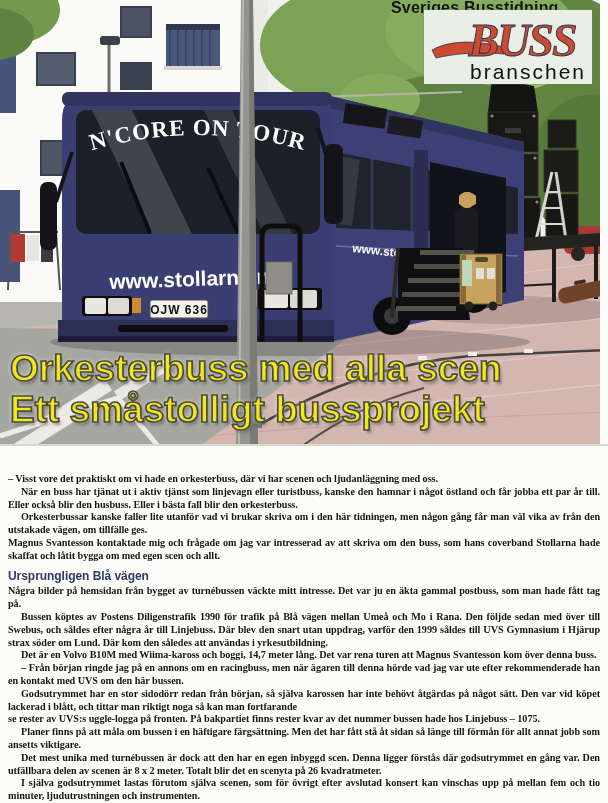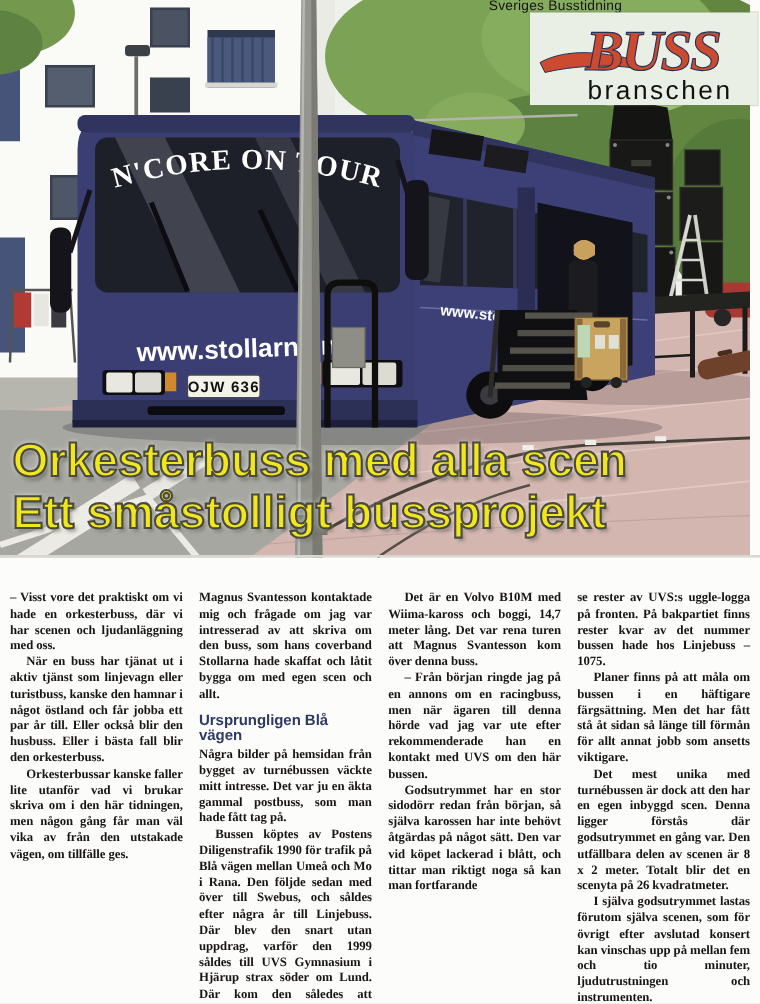--- a/index.html
+++ b/index.html
@@ -2,31 +2,31 @@
 <html><head>
 <meta charset="utf-8">
 <style>
   html,body{margin:0;padding:0;background:#e8e8e6;}
   .page{position:relative;width:608px;height:803px;margin:0 auto;background:#fcfcfa;overflow:hidden;
         font-family:"Liberation Serif",serif;}
   
   .photo-wrap{position:absolute;left:0;top:0;width:608px;height:446px;}
   
   .tagline{position:absolute;left:391px;top:-1px;font-family:"Liberation Sans",sans-serif;
-           font-weight:normal;font-size:11px;color:#141414;letter-spacing:.2px;white-space:nowrap;}
-  .logo-box{position:absolute;left:424px;top:10px;width:182px;height:74px;background:#e9efe4;
+           font-weight:bold;font-size:16px;color:#141414;letter-spacing:.2px;white-space:nowrap;}
+  .logo-box{position:absolute;left:424px;top:10px;width:168px;height:74px;background:#e9efe4;
             box-shadow:0 0 0 1px rgba(120,130,115,.25);}
   
   .headline{position:absolute;left:10px;top:348px;font-family:"Liberation Sans",sans-serif;
             font-weight:bold;font-size:37px;line-height:41px;color:#f2e71c;white-space:nowrap;
             -webkit-text-stroke:1.7px #4a4a3e;
             text-shadow:0 0 5px rgba(255,255,255,.75), 2px 3px 3px rgba(55,55,45,.55);}
   
   .article{position:absolute;left:0;top:446px;width:608px;height:357px;box-sizing:border-box;
-           padding:27px 8px 4px 8px;display:flex;gap:13px;color:#181614;}
+           padding:27px 8px 4px 8px;display:flex;color:#181614;flex-direction:column;}
   .col{flex:1 1 0;min-width:0;text-align:justify;font-size:10.2px;line-height:12.8px;
        letter-spacing:-.05px;}
   .col p{margin:0;text-indent:13px;font-weight:bold;}
   .col p.flush{text-indent:0;}
   .col p.intro{font-weight:bold;}
   .subhead{font-family:"Liberation Sans",sans-serif;font-weight:bold;font-size:12px;
            color:#2d3a63;margin:7px 0 3px 0;text-align:left;}
 </style>
 </head>
 <body>

